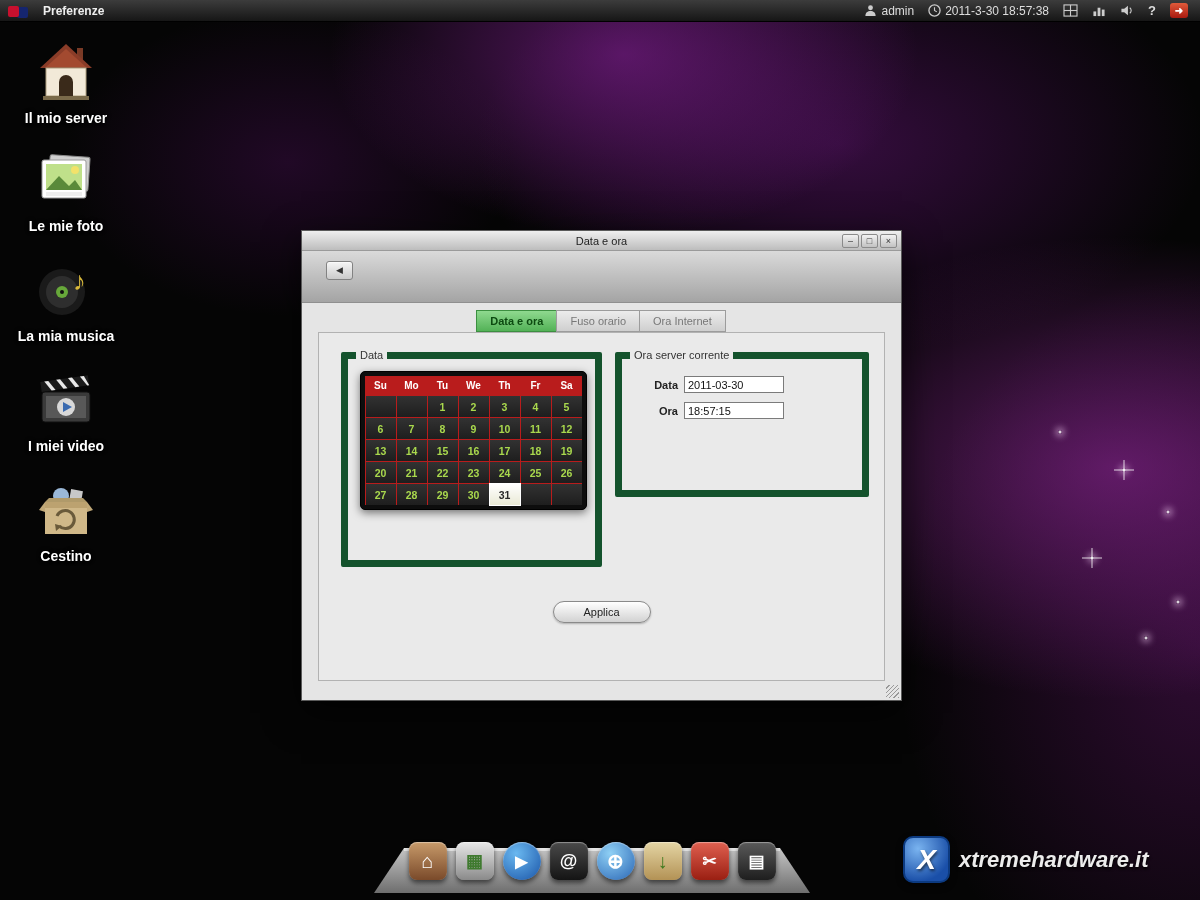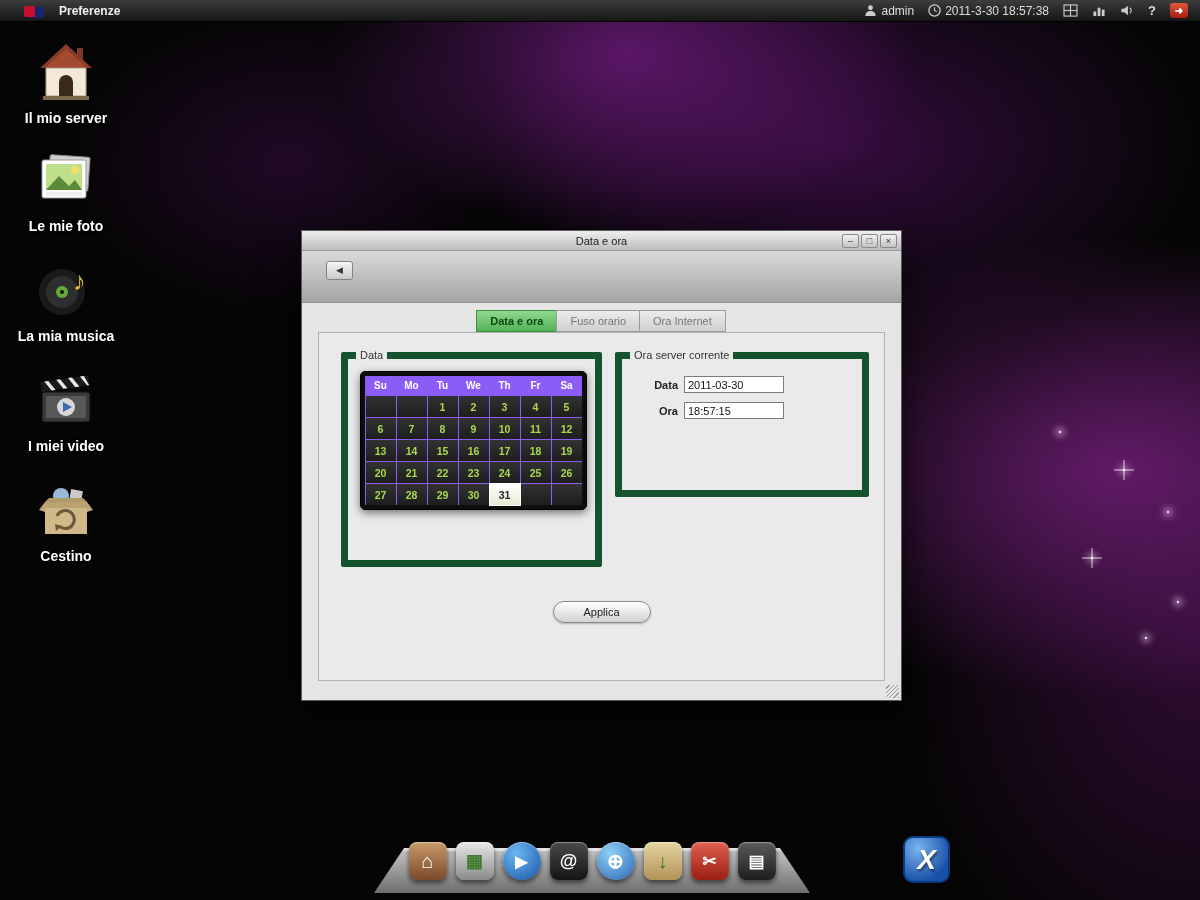--- a/index.html
+++ b/index.html
@@ -17,21 +17,21 @@
   }
 
   
   .menubar {
     position:absolute; top:0; left:0; width:100%; height:22px;
     background:linear-gradient(#3c3c3c,#161616);
     border-bottom:1px solid #000;
     display:flex; align-items:center; justify-content:space-between;
     color:#ddd; z-index:50;
   }
-  .mb-left { display:flex; align-items:flex-end; gap:9px; padding-left:24px; }
+  .mb-left { display:flex; align-items:flex-end; gap:9px; padding-left:8px; }
   .mb-logo { position:relative; width:26px; height:12px; }
   .mb-logo .sq1 { position:absolute; left:0; top:0; width:11px; height:11px; background:#c8102e; border-radius:2px; }
   .mb-logo .sq2 { position:absolute; left:9px; top:1px; width:11px; height:11px; background:#15256e; border-radius:2px; }
   .mb-title { font-size:12px; font-weight:bold; color:#eee; }
   .mb-right { display:flex; align-items:center; gap:14px; padding-right:12px; font-size:12px; }
   .mb-item { display:flex; align-items:center; gap:4px; cursor:default; }
   .mb-icon svg { display:block; }
   .mb-help { font-size:13px; font-weight:bold; color:#ddd; }
   .mb-exit { width:18px; height:15px; background:linear-gradient(#e05a3a,#a81a10); border-radius:3px;
              display:flex; align-items:center; justify-content:center; color:#fff; font-size:10px; font-weight:bold; }
@@ -121,21 +121,21 @@
   .cal-header {
     height:24px; border-radius:3px; margin-bottom:3px;
     background:linear-gradient(#dcf0b2,#8cbc5c);
     display:flex; align-items:center; justify-content:space-between; padding:0 5px;
   }
   .cal-month { font-size:12px; font-weight:bold; font-style:italic; color:#2c5413; flex:1; text-align:center; }
   .cal-arrow {
     width:15px; height:15px; border-radius:50%; background:#2a2a2a;
     color:#dff0c0; font-size:7px; line-height:15px; text-align:center; cursor:pointer;
   }
-  .cal-grid { display:grid; grid-template-columns:repeat(7, 30px); gap:1px; background:#8b5cf6; justify-content:center; }
+  .cal-grid { display:grid; grid-template-columns:repeat(7, 30px); gap:1px; background:#b91c1c; justify-content:center; }
   .cal-wd { height:19px; color:#fff; font-size:10px; font-weight:bold; display:flex; align-items:center; justify-content:center; }
   .cal-cell {
     height:21px; display:flex; align-items:center; justify-content:center;
     background:linear-gradient(#323232,#1e1e1e);
     color:#a9d84d; font-size:10.5px; font-weight:bold; cursor:pointer;
   }
   .cal-cell.empty { cursor:default; }
   .cal-cell.selected {
     background:linear-gradient(#ffffff,#e9e9d5);
     color:#2a2a2a; outline:1px solid #fff;
@@ -448,13 +448,14 @@
   <div class="dock-icon">▶</div>
   <div class="dock-icon">@</div>
   <div class="dock-icon">⊕</div>
   <div class="dock-icon">↓</div>
   <div class="dock-icon">✂</div>
   <div class="dock-icon">▤</div>
 </div>
 
 <div class="watermark">
   <div class="wm-logo">X</div>
+  <div class="wm-text">xtremehardware.it</div>
 </div>
 
 </body></html>

